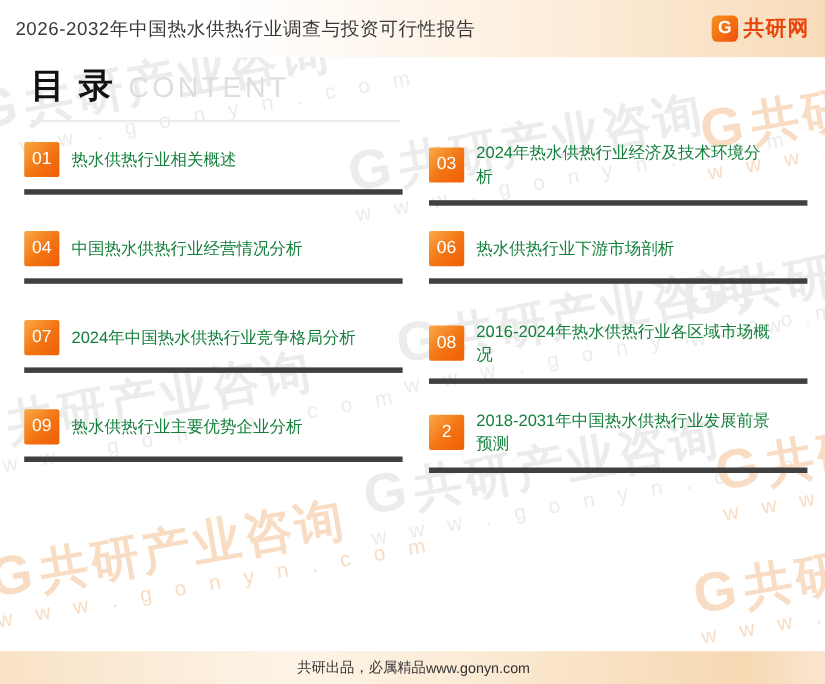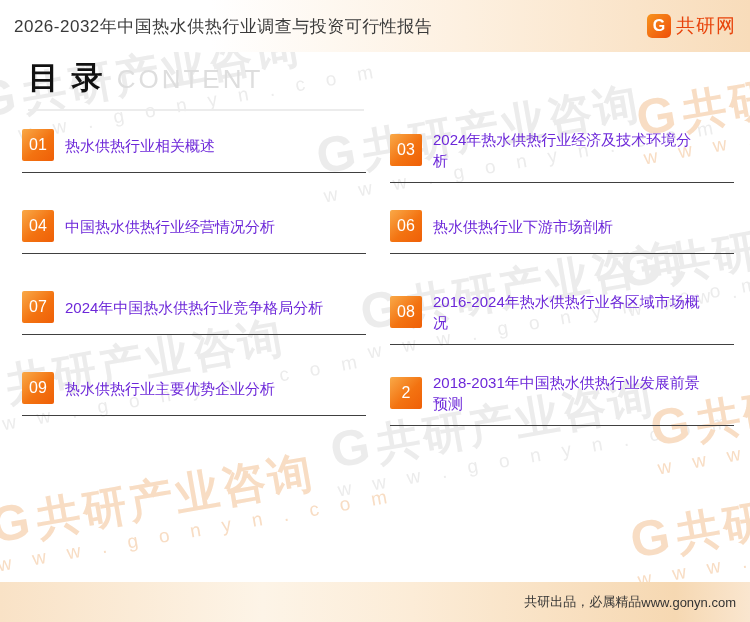--- a/index.html
+++ b/index.html
@@ -50,21 +50,21 @@
     color:#3a3a3a;
     letter-spacing:0.5px;
   }
   .logo { display:flex; align-items:center; padding-right:14px; cursor:pointer; }
   .logo-g {
     width:24px; height:24px; border-radius:5px;
     background: linear-gradient(135deg,#f7941d 0%, #ef4e0a 100%);
     color:#ffffff; font-weight:bold; font-size:16px;
     display:flex; align-items:center; justify-content:center;
   }
-  .logo-text { margin-left:5px; font-size:19px; font-weight:normal; color:#e8440c; letter-spacing:1px; }
+  .logo-text { margin-left:5px; font-size:19px; font-weight:bold; color:#e8440c; letter-spacing:1px; }
 
   
   .content { position:absolute; top:41px; left:0; right:0; z-index:1; }
   .toc-head { padding:16px 0 0 28px; }
   .toc-title { font-size:31px; font-weight:bold; color:#111111; letter-spacing:2px; }
   .toc-title-en { font-size:26px; color:#dedede; letter-spacing:3px; margin-left:12px; }
   .toc-underline {
     margin:10px 0 0 28px;
     width:336px;
     border-top:2px solid #ececec;
@@ -74,42 +74,42 @@
     margin:18px 16px 0 22px;
     display:grid;
     grid-template-columns:1fr 1fr;
     grid-template-rows:repeat(5,55px);
     column-gap:24px;
     row-gap:26px;
     align-items:start;
   }
   .toc-item {
     display:flex; align-items:center; gap:11px;
-    border-bottom:1px solid #404040;
+    border-bottom:5px solid #404040;
     padding-bottom:11px;
     cursor:pointer;
   }
   .badge {
     flex:none;
     width:32px; height:32px;
     border-radius:2px;
     background: linear-gradient(135deg,#f9a948 0%, #f37311 55%, #ef5f07 100%);
     color:#ffffff; font-size:16px;
     display:flex; align-items:center; justify-content:center;
   }
   .item-title {
-    font-size:15px; line-height:21px; color:#6d28d9;
+    font-size:15px; line-height:21px; color:#15803d;
     max-width:268px;
   }
 
   
   .footer {
-    position:absolute; left:0; right:0; bottom:0; height:40px;
+    position:absolute; left:0; right:0; bottom:0; height:30px;
     z-index:2;
-    display:flex; align-items:center; justify-content:flex-end;
+    display:flex; align-items:center; justify-content:center;
     padding:0 14px 0 16px; box-sizing:border-box;
     background: linear-gradient(90deg, #f9e2c6 0%, #fdf4e7 35%, #fcecd7 55%, #f6d8b2 90%, #fae6cf 100%);
     font-size:13px; color:#333333;
   }
 </style>
 </head>
 <body>
 
 <div class="page">
 

